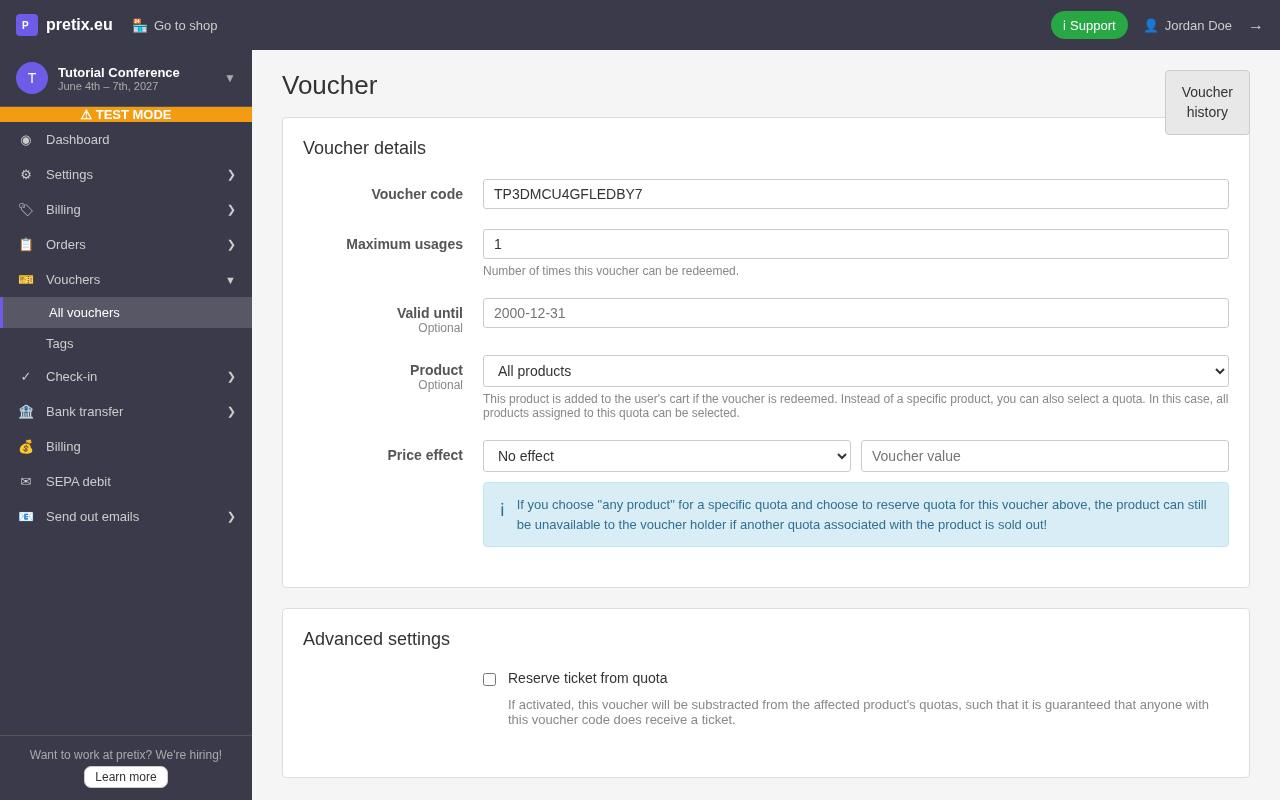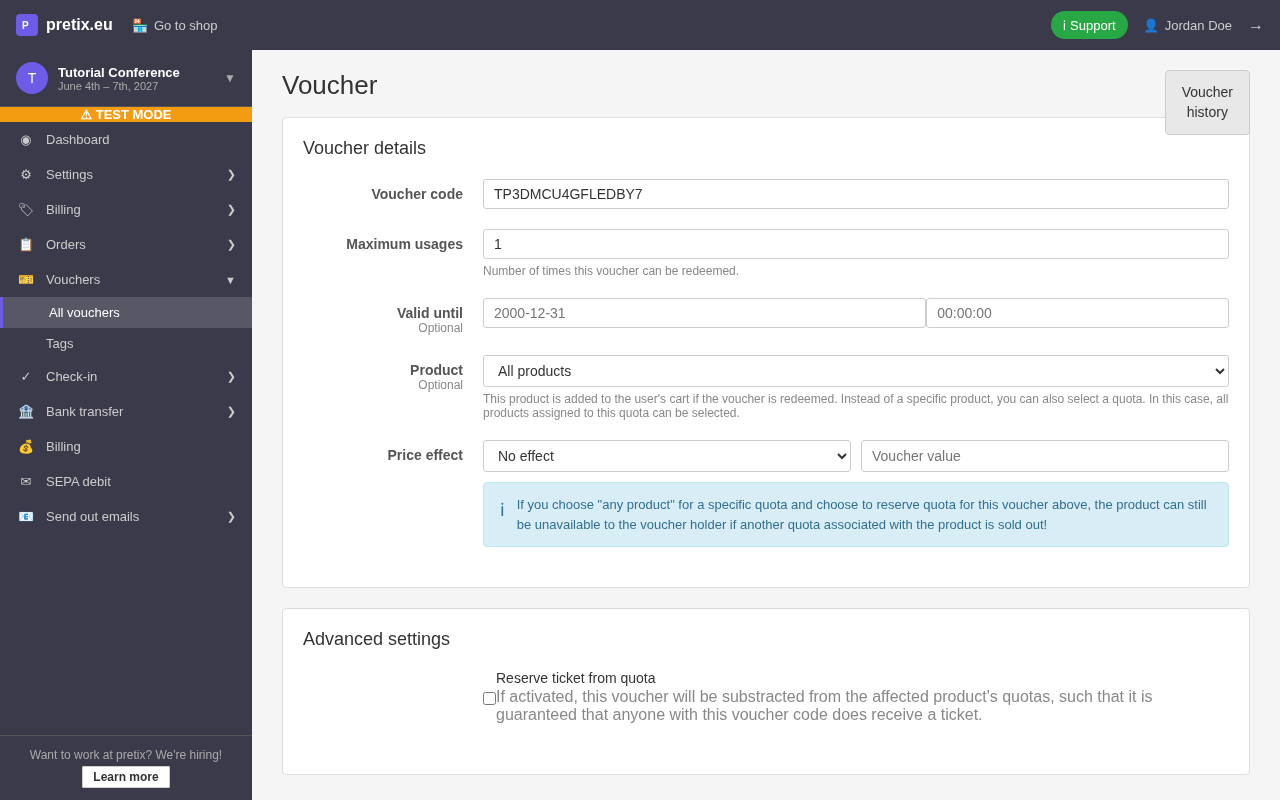--- a/index.html
+++ b/index.html
@@ -38,21 +38,21 @@
     .test-mode-bar { background: #f39c12; color: #fff; text-align: center; font-size: 13px; font-weight: bold; display: flex; align-items: center; justify-content: center; gap: 6px; }
 
     .sidebar-nav { flex: 1; }
     .sidebar-item { display: flex; align-items: center; padding: 10px 16px; cursor: pointer; color: #ccc; font-size: 13px; position: relative; }
     .sidebar-item .icon { width: 20px; margin-right: 10px; text-align: center; }
     .sidebar-item .chevron { margin-left: auto; font-size: 11px; }
     .sidebar-sub-item { display: flex; align-items: flex-end; padding: 8px 16px 8px 46px; cursor: pointer; color: #ccc; font-size: 13px; }
     .sidebar-sub-item.active { background: rgba(255,255,255,0.15); color: #fff; border-left: 3px solid #6c5ce7; }
 
     .sidebar-footer { padding: 12px 16px; border-top: 1px solid #555; font-size: 12px; color: #aaa; text-align: center; }
-    .sidebar-footer .learn-more-btn { background: #fff; color: #333; border: 1px solid #ccc; padding: 3px 10px; border-radius: 1px; cursor: pointer; font-size: 12px; margin-top: 4px; font-weight: bold; }
+    .sidebar-footer .learn-more-btn { background: #fff; color: #333; border: 1px solid #ccc; padding: 3px 10px; border-radius: 7px; cursor: pointer; font-size: 12px; margin-top: 4px; }
 
     
     .main { flex: 1; overflow-y: auto; padding: 20px 30px; background: #f5f5f5; }
     .page-title { font-size: 26px; font-weight: normal; color: #333; margin-bottom: 6px; }
 
     .content-card { background: #fff; border: 1px solid #ddd; border-radius: 4px; padding: 20px; margin-bottom: 20px; }
     .section-title { font-size: 18px; font-weight: normal; color: #333; margin-bottom: 20px; }
 
     .form-row { display: flex; margin-bottom: 20px; }
     .form-label { width: 180px; flex-shrink: 0; text-align: right; padding-right: 20px; padding-top: 7px; font-size: 14px; font-weight: bold; color: #555; }
@@ -70,24 +70,24 @@
     .price-effect-row { display: flex; gap: 10px; }
     .price-select { flex: 1; }
     .voucher-value-input { flex: 1; }
 
     .info-box { background: #d9edf7; border: 1px solid #bce8f1; border-radius: 4px; padding: 12px 16px; display: flex; align-items: flex-start; gap: 12px; margin-top: 10px; }
     .info-icon { color: #31708f; font-size: 18px; flex-shrink: 0; margin-top: 2px; }
     .info-text { color: #31708f; font-size: 13px; line-height: 1.5; }
 
     .advanced-title { font-size: 18px; font-weight: normal; color: #333; margin-bottom: 20px; }
 
-    .checkbox-row { display: flex; align-items: center; gap: 0; margin-bottom: 10px; }
+    .checkbox-row { display: flex; align-items: flex-start; gap: 12px; margin-bottom: 10px; }
     .checkbox-row input[type=checkbox] { margin-top: 3px; }
     .checkbox-label { font-size: 14px; color: #333; }
-    .checkbox-hint { font-size: 16px; color: #888; margin-top: 2px; }
+    .checkbox-hint { font-size: 13px; color: #888; margin-top: 11px; }
 
     
     .voucher-history-btn { position: absolute; right: 0; top: 0; background: #e8e8e8; border: 1px solid #ccc; border-radius: 4px; padding: 12px 16px; font-size: 14px; color: #333; cursor: pointer; text-align: center; line-height: 1.4; }
 
     .main-header { display: flex; justify-content: space-between; align-items: center; margin-bottom: 10px; position: relative; }
     .header-left { }
   </style>
 </head>
 <body>
 
@@ -227,21 +227,20 @@
       </div>
 
       <div class="form-row">
         <div class="form-label">
           <span>Valid until</span>
           <span class="optional">Optional</span>
         </div>
         <div class="form-content">
           <div class="date-time-row">
             <input type="text" class="form-input date-input" placeholder="2000-12-31" style="">
-            <input type="text" class="form-input time-input" placeholder="00:00:00" style="">
           </div>
         </div>
       </div>
 
       <div class="form-row">
         <div class="form-label">
           <span>Product</span>
           <span class="optional">Optional</span>
         </div>
         <div class="form-content">

